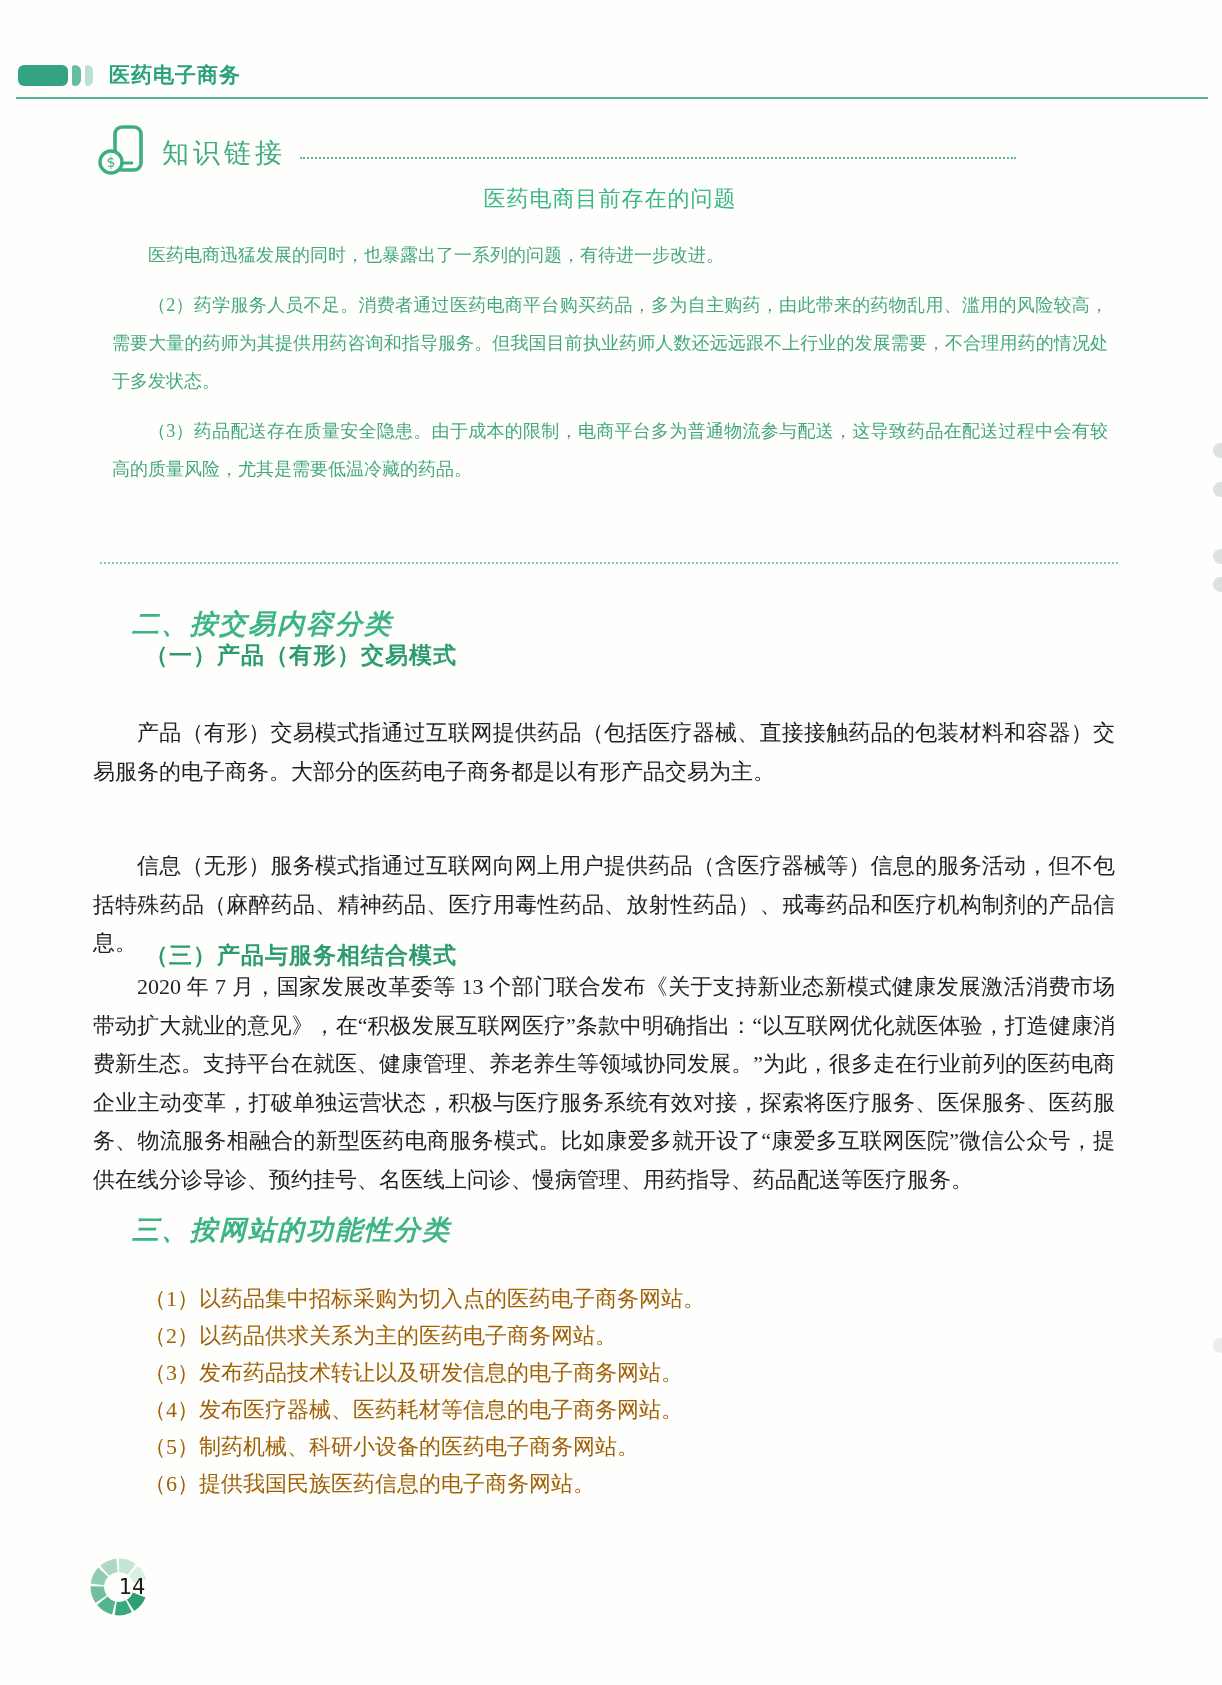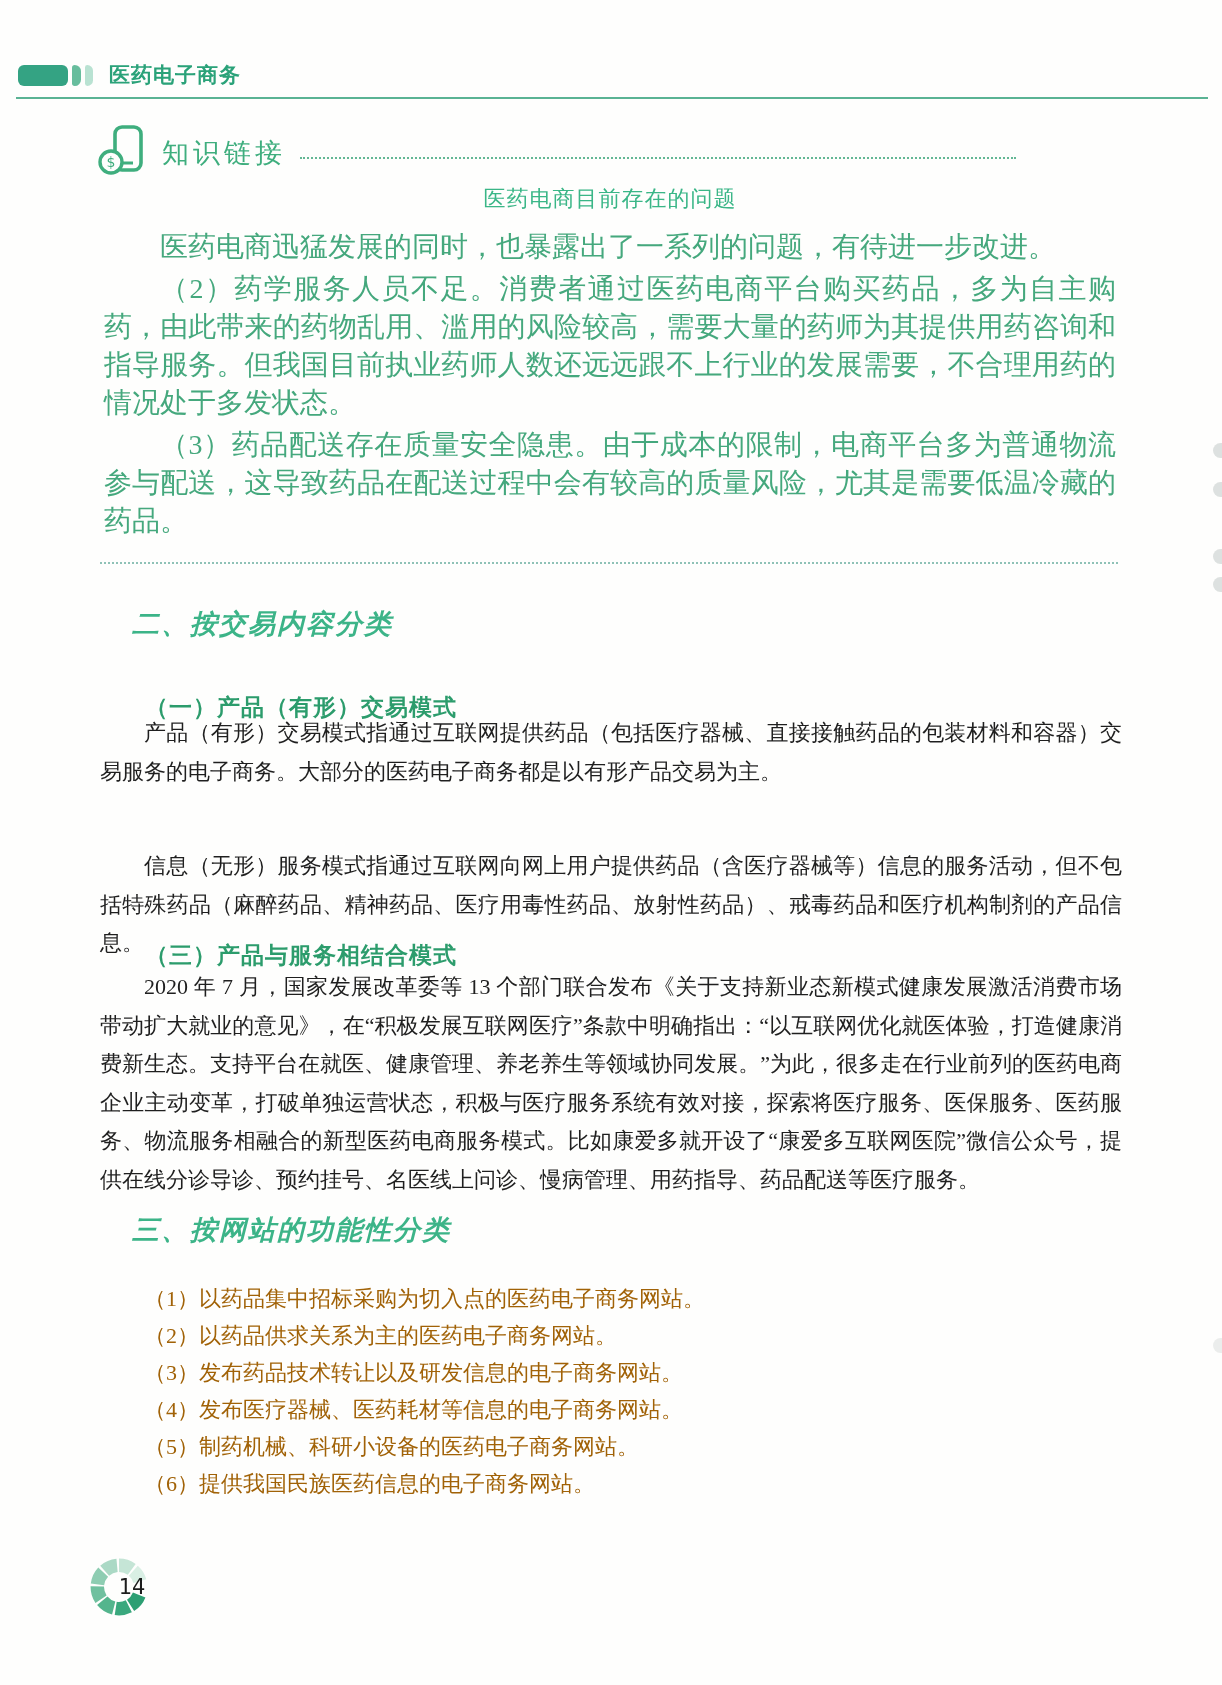--- a/index.html
+++ b/index.html
@@ -32,35 +32,35 @@
     font-family:"DejaVu Sans","Liberation Sans",sans-serif;
     font-size:27px;letter-spacing:4px;color:var(--kicon);text-align:right;
   }
   .k-leader{flex:1 1 auto;border-top:2px dotted var(--leader);margin-top:10px;}
   .k-title{
     position:absolute;left:100px;top:184px;width:1020px;margin:0;
     text-align:center;font-size:22px;font-weight:normal;color:var(--ktitle);
     letter-spacing:1px;
   }
   .k-body{position:absolute;left:100px;top:224px;width:1020px;color:var(--ktext);}
-  .k-body p{margin:4px;font-size:28px;line-height:38px;text-align:justify;text-indent:2em;}
+  .k-body p{margin:12px;font-size:18px;line-height:38px;text-align:justify;text-indent:2em;}
   .k-divider{position:absolute;left:100px;top:562px;width:1018px;border-top:2px dotted var(--divider);}
 
   
   .h2{
     position:absolute;left:132px;margin:0;
     font-family:"DejaVu Sans","Liberation Sans",sans-serif;
     font-size:27px;letter-spacing:2px;color:var(--h2);font-weight:bold;font-style:italic;
   }
   .h4{
     position:absolute;left:145px;margin:0;
     font-size:23px;font-weight:bold;color:var(--h4);letter-spacing:1px;
   }
   .body-p{
-    position:absolute;left:100px;width:1022px;margin:0;
+    position:absolute;left:93px;width:1022px;margin:0;
     font-size:22px;line-height:38.5px;color:#1f1f1f;
     text-align:justify;text-indent:2em;
   }
   .fn-list{position:absolute;left:100px;top:1280px;width:1022px;}
   .fn-list p{margin:0;padding-left:44px;font-size:22px;line-height:37px;color:#a16207;}
 
   
   .page-badge{position:absolute;left:88px;top:1556px;width:62px;height:62px;}
   .page-num{
     position:absolute;left:17px;top:17px;width:34px;height:28px;
@@ -99,21 +99,21 @@
   <h3 class="k-title">医药电商目前存在的问题</h3>
   <div class="k-body">
     <p>医药电商迅猛发展的同时，也暴露出了一系列的问题，有待进一步改进。</p>
     <p>（2）药学服务人员不足。消费者通过医药电商平台购买药品，多为自主购药，由此带来的药物乱用、滥用的风险较高，需要大量的药师为其提供用药咨询和指导服务。但我国目前执业药师人数还远远跟不上行业的发展需要，不合理用药的情况处于多发状态。</p>
     <p>（3）药品配送存在质量安全隐患。由于成本的限制，电商平台多为普通物流参与配送，这导致药品在配送过程中会有较高的质量风险，尤其是需要低温冷藏的药品。</p>
   </div>
   <div class="k-divider"></div>
 
   <h2 class="h2" style="top:606px">二、按交易内容分类</h2>
 
-  <h4 class="h4" style="top:692px">（一）产品（有形）交易模式</h4>
+  <h4 class="h4" style="top:640px">（一）产品（有形）交易模式</h4>
   <p class="body-p" style="top:714px">产品（有形）交易模式指通过互联网提供药品（包括医疗器械、直接接触药品的包装材料和容器）交易服务的电子商务。大部分的医药电子商务都是以有形产品交易为主。</p>
 
   <p class="body-p" style="top:847px">信息（无形）服务模式指通过互联网向网上用户提供药品（含医疗器械等）信息的服务活动，但不包括特殊药品（麻醉药品、精神药品、医疗用毒性药品、放射性药品）、戒毒药品和医疗机构制剂的产品信息。</p>
 
   <h4 class="h4" style="top:940px">（三）产品与服务相结合模式</h4>
   <p class="body-p" style="top:968px">2020 年 7 月，国家发展改革委等 13 个部门联合发布《关于支持新业态新模式健康发展激活消费市场带动扩大就业的意见》，在“积极发展互联网医疗”条款中明确指出：“以互联网优化就医体验，打造健康消费新生态。支持平台在就医、健康管理、养老养生等领域协同发展。”为此，很多走在行业前列的医药电商企业主动变革，打破单独运营状态，积极与医疗服务系统有效对接，探索将医疗服务、医保服务、医药服务、物流服务相融合的新型医药电商服务模式。比如康爱多就开设了“康爱多互联网医院”微信公众号，提供在线分诊导诊、预约挂号、名医线上问诊、慢病管理、用药指导、药品配送等医疗服务。</p>
 
   <h2 class="h2" style="top:1212px">三、按网站的功能性分类</h2>
   <div class="fn-list">
     <p>（1）以药品集中招标采购为切入点的医药电子商务网站。</p>

